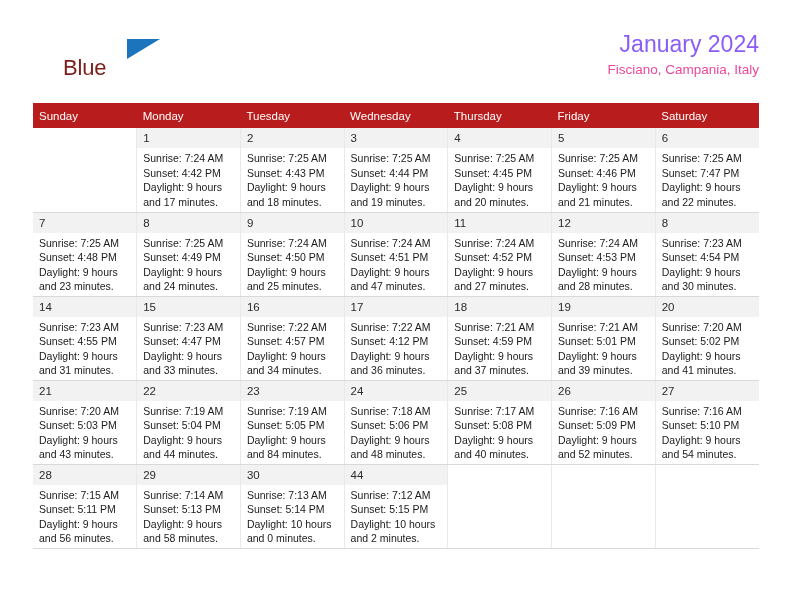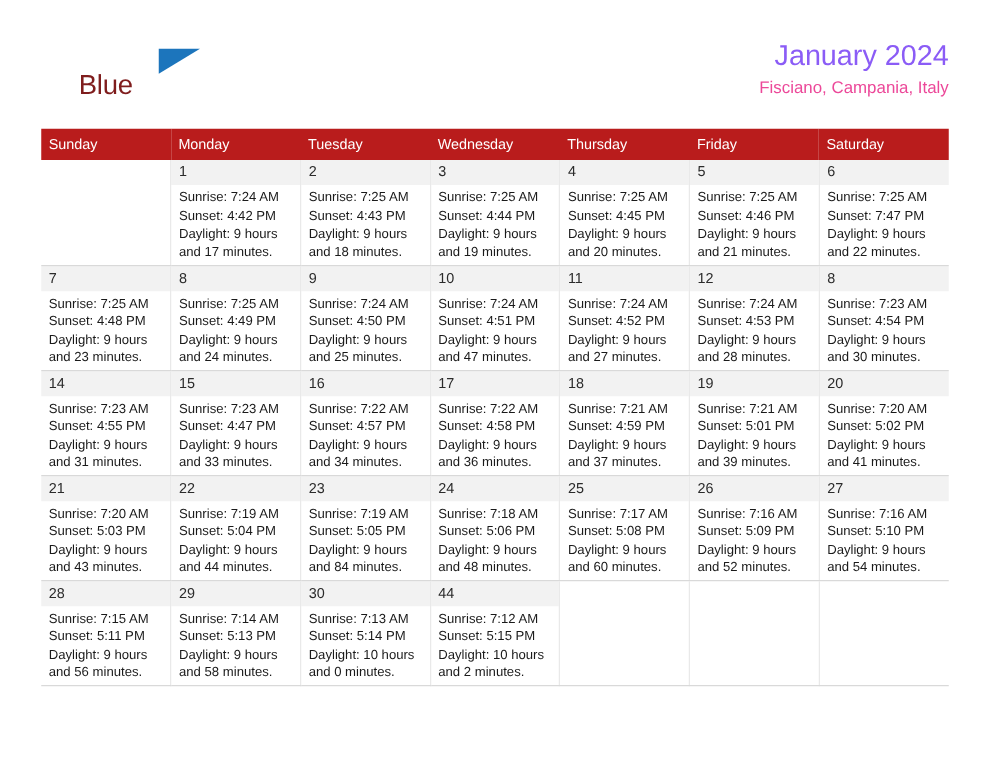--- a/index.html
+++ b/index.html
@@ -318,21 +318,21 @@
               <div>Sunrise: 7:22 AM</div>
               <div>Sunset: 4:57 PM</div>
               <div>Daylight: 9 hours</div>
               <div>and 34 minutes.</div>
             </div>
           </td>
           <td>
             <span class="daynum">17</span>
             <div class="lines">
               <div>Sunrise: 7:22 AM</div>
-              <div>Sunset: 4:58 PM</div>
+              <div>Sunset: 4:12 PM</div>
               <div>Daylight: 9 hours</div>
               <div>and 36 minutes.</div>
             </div>
           </td>
           <td>
             <span class="daynum">18</span>
             <div class="lines">
               <div>Sunrise: 7:21 AM</div>
               <div>Sunset: 4:59 PM</div>
               <div>Daylight: 9 hours</div>
@@ -394,21 +394,21 @@
               <div>Daylight: 9 hours</div>
               <div>and 48 minutes.</div>
             </div>
           </td>
           <td>
             <span class="daynum">25</span>
             <div class="lines">
               <div>Sunrise: 7:17 AM</div>
               <div>Sunset: 5:08 PM</div>
               <div>Daylight: 9 hours</div>
-              <div>and 60 minutes.</div>
+              <div>and 40 minutes.</div>
             </div>
           </td>
           <td>
             <span class="daynum">26</span>
             <div class="lines">
               <div>Sunrise: 7:16 AM</div>
               <div>Sunset: 5:09 PM</div>
               <div>Daylight: 9 hours</div>
               <div>and 52 minutes.</div>
             </div>

